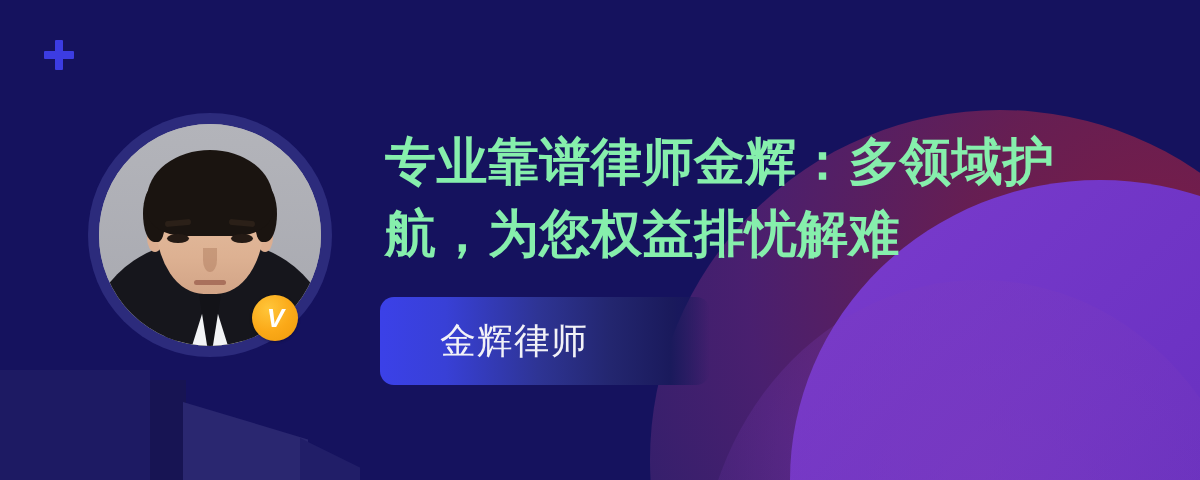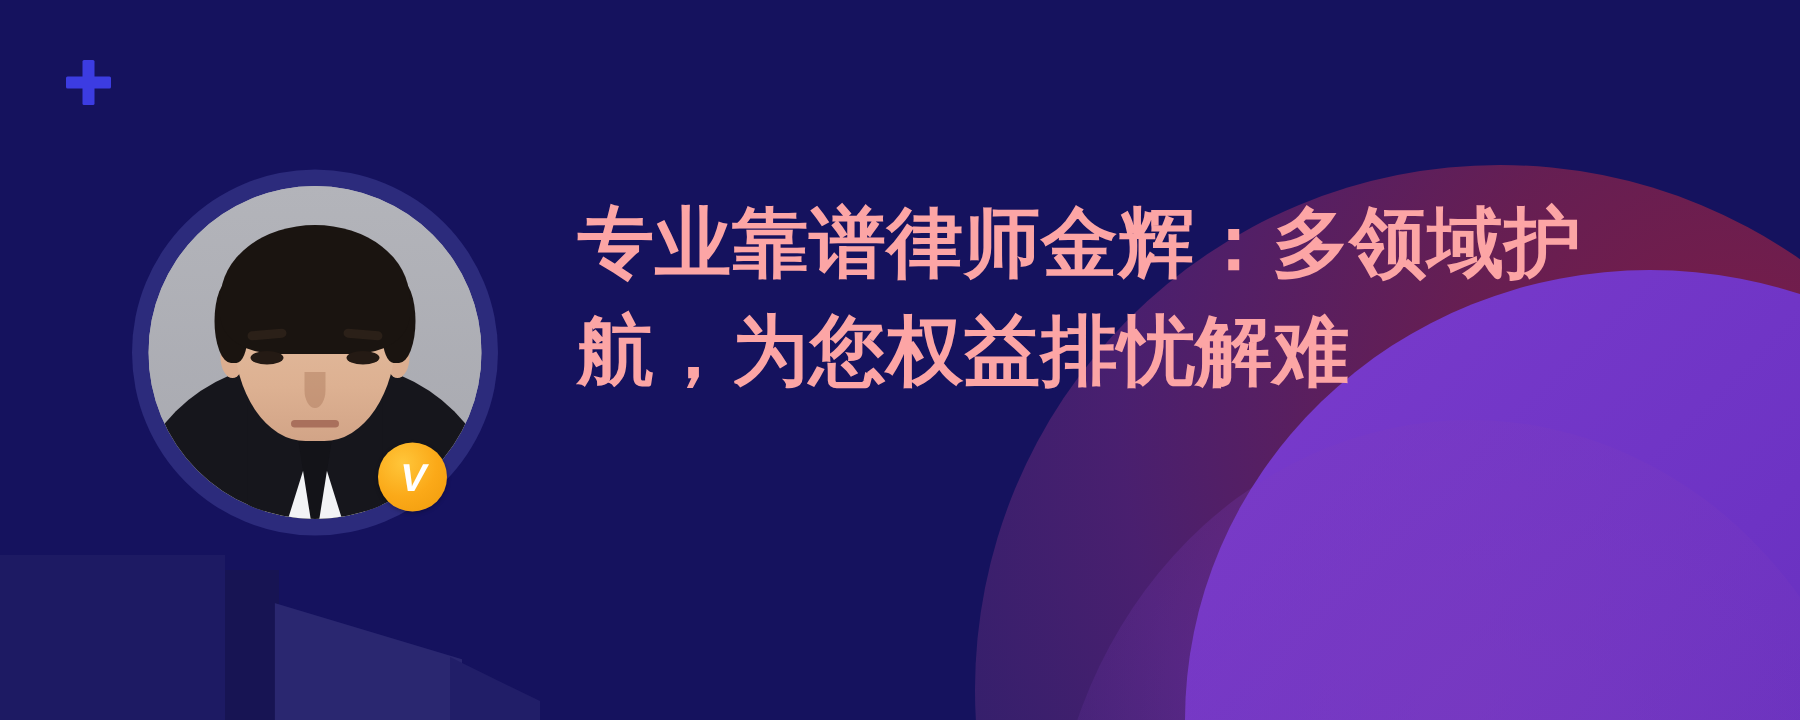--- a/index.html
+++ b/index.html
@@ -251,21 +251,21 @@
     line-height: 1;
     letter-spacing: -1px;
   }
 
   
   .headline {
     position: absolute;
     left: 385px;
     top: 126px;
     width: 700px;
-    color: #fca5a5;
+    color: #86efac;
     font-size: 51px;
     font-weight: 700;
     line-height: 1.42;
     letter-spacing: 0.5px;
     white-space: pre-wrap;
     word-break: break-all;
   }
 
   
   .name-badge {
@@ -334,14 +334,17 @@
       <div class="ph-nose"></div>
       <div class="ph-mouth"></div>
     </div>
     <div class="verify-badge">
       <span>V</span>
     </div>
   </div>
 
   <div class="headline">专业靠谱律师金辉：多领域护航，为您权益排忧解难</div>
 
+  <div class="name-badge">
+    <span class="name-badge-text">金辉律师</span>
+  </div>
 
 </div>
 
 </body></html>

